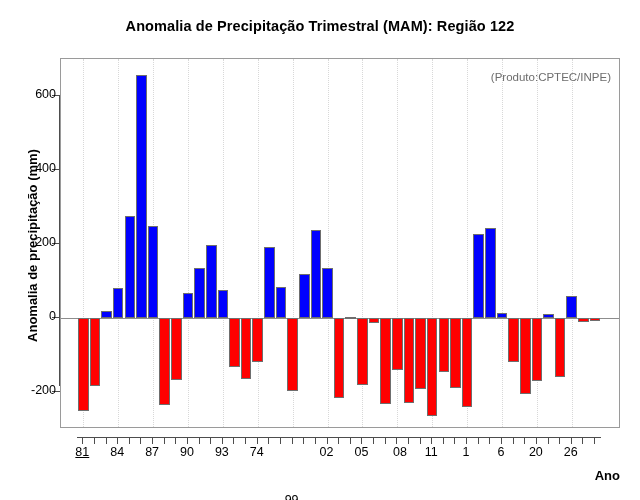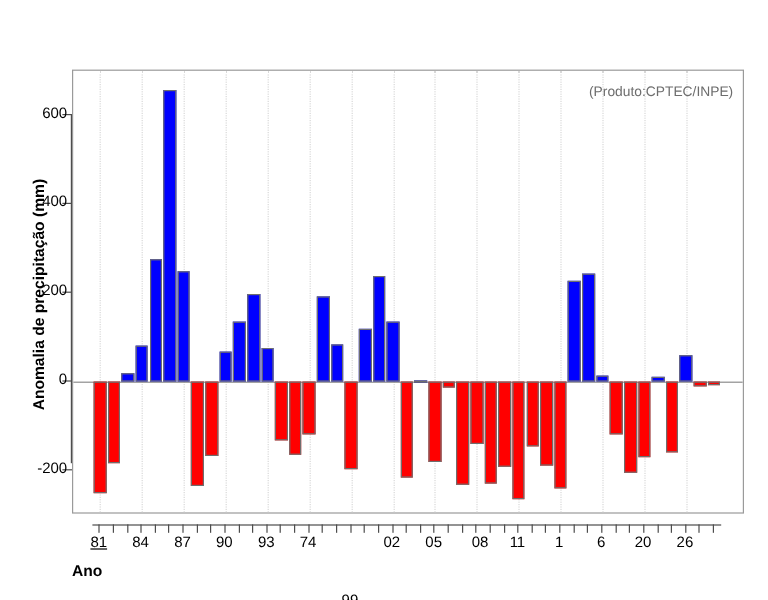--- a/index.html
+++ b/index.html
@@ -41,21 +41,21 @@
     font-weight: bold;
     color: #000000;
     transform: rotate(-90deg);
     transform-origin: center center;
   }
   #xlabel {
     position: absolute;
     left: 60px;
     top: 468px;
     width: 560px;
-    text-align: left;
+    text-align: right;
     font-size: 13px;
     font-weight: bold;
     color: #000000;
   }
   #plot-box {
     position: absolute;
     left: 60px;
     top: 58px;
     width: 560px;
     height: 370px;
@@ -140,20 +140,21 @@
     text-align: center;
     font-size: 12.5px;
     color: #000000;
   }
 </style>
 </head>
 <body>
 
 <div id="page">
 
+  <div id="chart-title">Anomalia de Precipitação Trimestral (MAM): Região 122</div>
 
   <div id="ylabel">Anomalia de precipitação (mm)</div>
   <div id="xlabel">Ano</div>
 
   <div id="yaxis-line"></div>
   <div id="xaxis-line"></div>
 
   <div id="yticks-container">
       <div class="ytick-mark" style="top: 391px;"></div>
       <div class="ytick-label" style="top: 383px;">-200</div>

